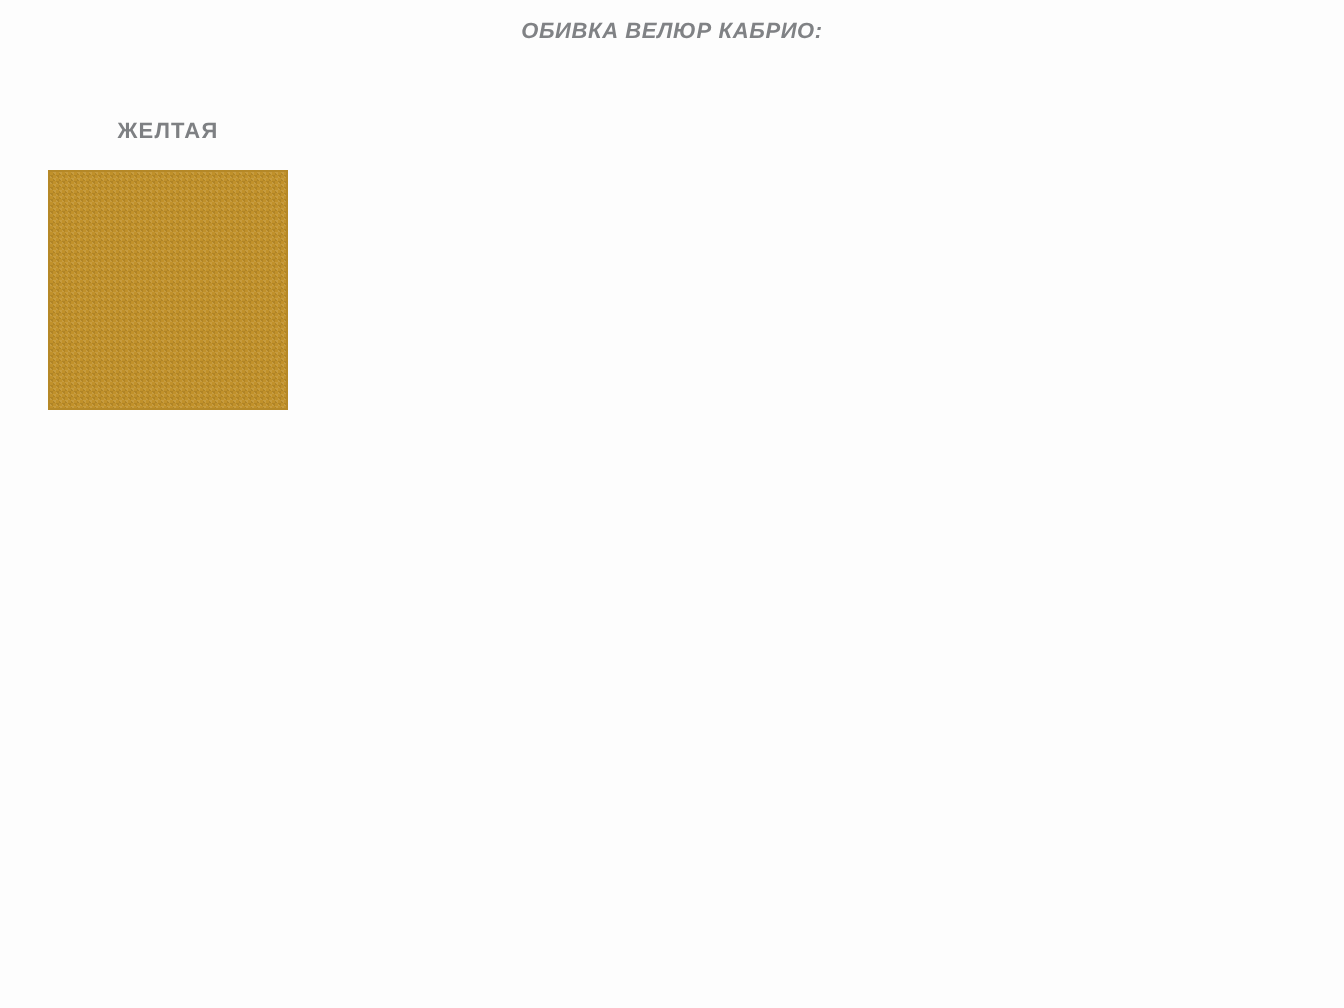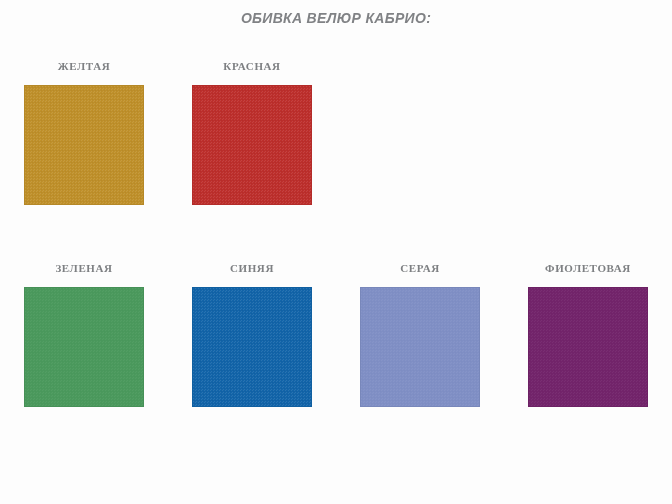--- a/index.html
+++ b/index.html
@@ -18,39 +18,38 @@
     width: 672px;
     height: 504px;
     background: #fdfdfd;
   }
   .title {
     position: absolute;
     top: 10px;
     left: 0;
     width: 672px;
     text-align: center;
-    font-size: 14px;
+    font-size: 11px;
     font-weight: bold;
     font-style: italic;
     letter-spacing: 0.3px;
     color: #808285;
     white-space: nowrap;
   }
   .grid {
     position: absolute;
     top: 60px;
     left: 0;
     width: 672px;
   }
   .row {
     display: flex;
     justify-content: flex-start;
     align-items: flex-end;
     width: 672px;
-    font-family: Liberation Serif, serif;
   }
   .row-2 {
     margin-top: 57px;
   }
   .cell {
     width: 168px;
     display: flex;
     flex-direction: column;
     align-items: center;
   }
@@ -99,47 +98,20 @@
   <div class="grid">
 
     <div class="row row-1">
 
       <div class="cell">
         <div class="swatch-label" style="color: rgb(126, 128, 131);">ЖЕЛТАЯ</div>
         <div class="swatch" style="background-color: rgb(193, 145, 42);"></div>
       </div>
 
 
-      <div class="cell">
-        <div class="swatch-label" style="color: rgb(126, 128, 131);">КРАСНАЯ</div>
-        <div class="swatch" style="background-color: rgb(191, 47, 44);"></div>
-      </div>
 
 
     </div>
 
-    <div class="row row-2">
-
-      <div class="cell">
-        <div class="swatch-label" style="color: rgb(126, 128, 131);">ЗЕЛЕНАЯ</div>
-        <div class="swatch soft" style="background-color: rgb(75, 154, 93);"></div>
-      </div>
-
-      <div class="cell">
-        <div class="swatch-label" style="color: rgb(126, 128, 131);">СИНЯЯ</div>
-        <div class="swatch" style="background-color: rgb(18, 101, 171);"></div>
-      </div>
-
-      <div class="cell">
-        <div class="swatch-label" style="color: rgb(126, 128, 131);">СЕРАЯ</div>
-        <div class="swatch soft" style="background-color: rgb(128, 144, 198);"></div>
-      </div>
-
-      <div class="cell">
-        <div class="swatch-label" style="color: rgb(126, 128, 131);">ФИОЛЕТОВАЯ</div>
-        <div class="swatch soft" style="background-color: rgb(115, 36, 107);"></div>
-      </div>
-
-    </div>
 
   </div>
 
 </div>
 
 </body></html>

